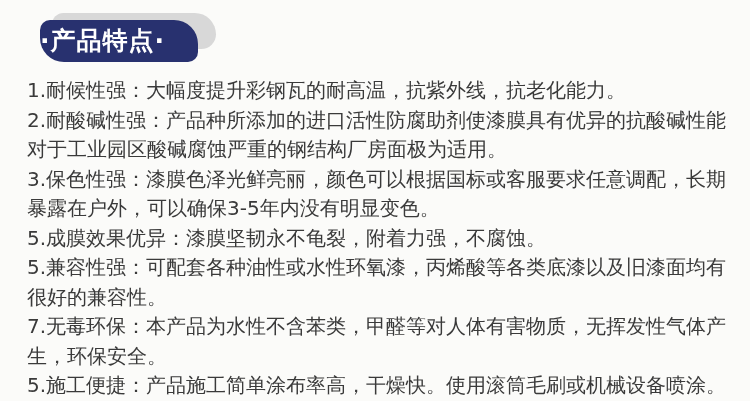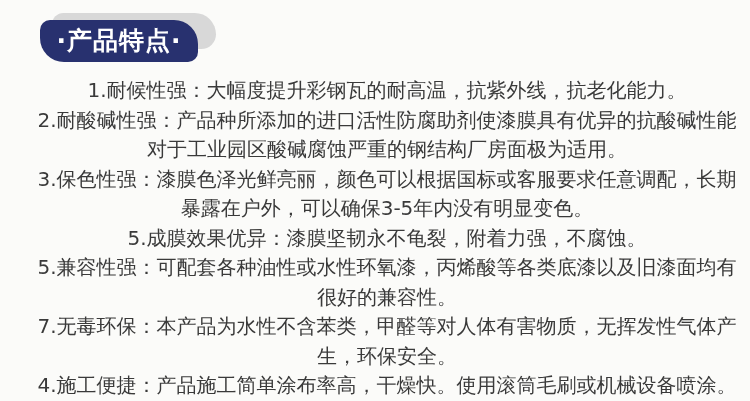--- a/index.html
+++ b/index.html
@@ -42,38 +42,37 @@
     top: 0;
     width: 158px;
     height: 42px;
     background: var(--badge-bg, #28316f);
     color: var(--badge-fg, #ffffff);
     border-radius: 10px 24px 10px 24px;
     z-index: 1;
     font-size: 25px;
     font-weight: bold;
     line-height: 42px;
-    text-align: center;
+    text-align: left;
     letter-spacing: 1px;
   }
   
   .features {
     position: absolute;
     left: 27px;
     top: 76px;
     width: 720px;
     color: var(--text, #3a3a3a);
     font-size: 20px;
     line-height: 29.5px;
   }
   .feature {
     margin: 0;
     white-space: pre-wrap;
     word-break: break-all;
-    text-align: center;
   }
 </style>
 </head>
 <body style="--page-bg: #fbfbf9; --text: #3a3a3a; --badge-bg: #28316f; --badge-fg: #ffffff; --swoosh: #d8d8d8;">
 
 <div class="panel">
 
   <div class="badge-wrap">
     <div class="badge-swoosh"></div>
     <div class="badge">·产品特点·</div>
@@ -83,16 +82,16 @@
     <p class="feature">1.耐候性强：大幅度提升彩钢瓦的耐高温，抗紫外线，抗老化能力。</p>
     <p class="feature">2.耐酸碱性强：产品种所添加的进口活性防腐助剂使漆膜具有优异的抗酸碱性能
 对于工业园区酸碱腐蚀严重的钢结构厂房面极为适用。</p>
     <p class="feature">3.保色性强：漆膜色泽光鲜亮丽，颜色可以根据国标或客服要求任意调配，长期
 暴露在户外，可以确保3-5年内没有明显变色。</p>
     <p class="feature">5.成膜效果优异：漆膜坚韧永不龟裂，附着力强，不腐蚀。</p>
     <p class="feature">5.兼容性强：可配套各种油性或水性环氧漆，丙烯酸等各类底漆以及旧漆面均有
 很好的兼容性。</p>
     <p class="feature">7.无毒环保：本产品为水性不含苯类，甲醛等对人体有害物质，无挥发性气体产
 生，环保安全。</p>
-    <p class="feature">4.施工便捷：产品施工简单涂布率高，干燥快。使用滚筒毛刷或机械设备喷涂。</p>
+    <p class="feature">5.施工便捷：产品施工简单涂布率高，干燥快。使用滚筒毛刷或机械设备喷涂。</p>
   </div>
 
 </div>
 
 </body></html>

